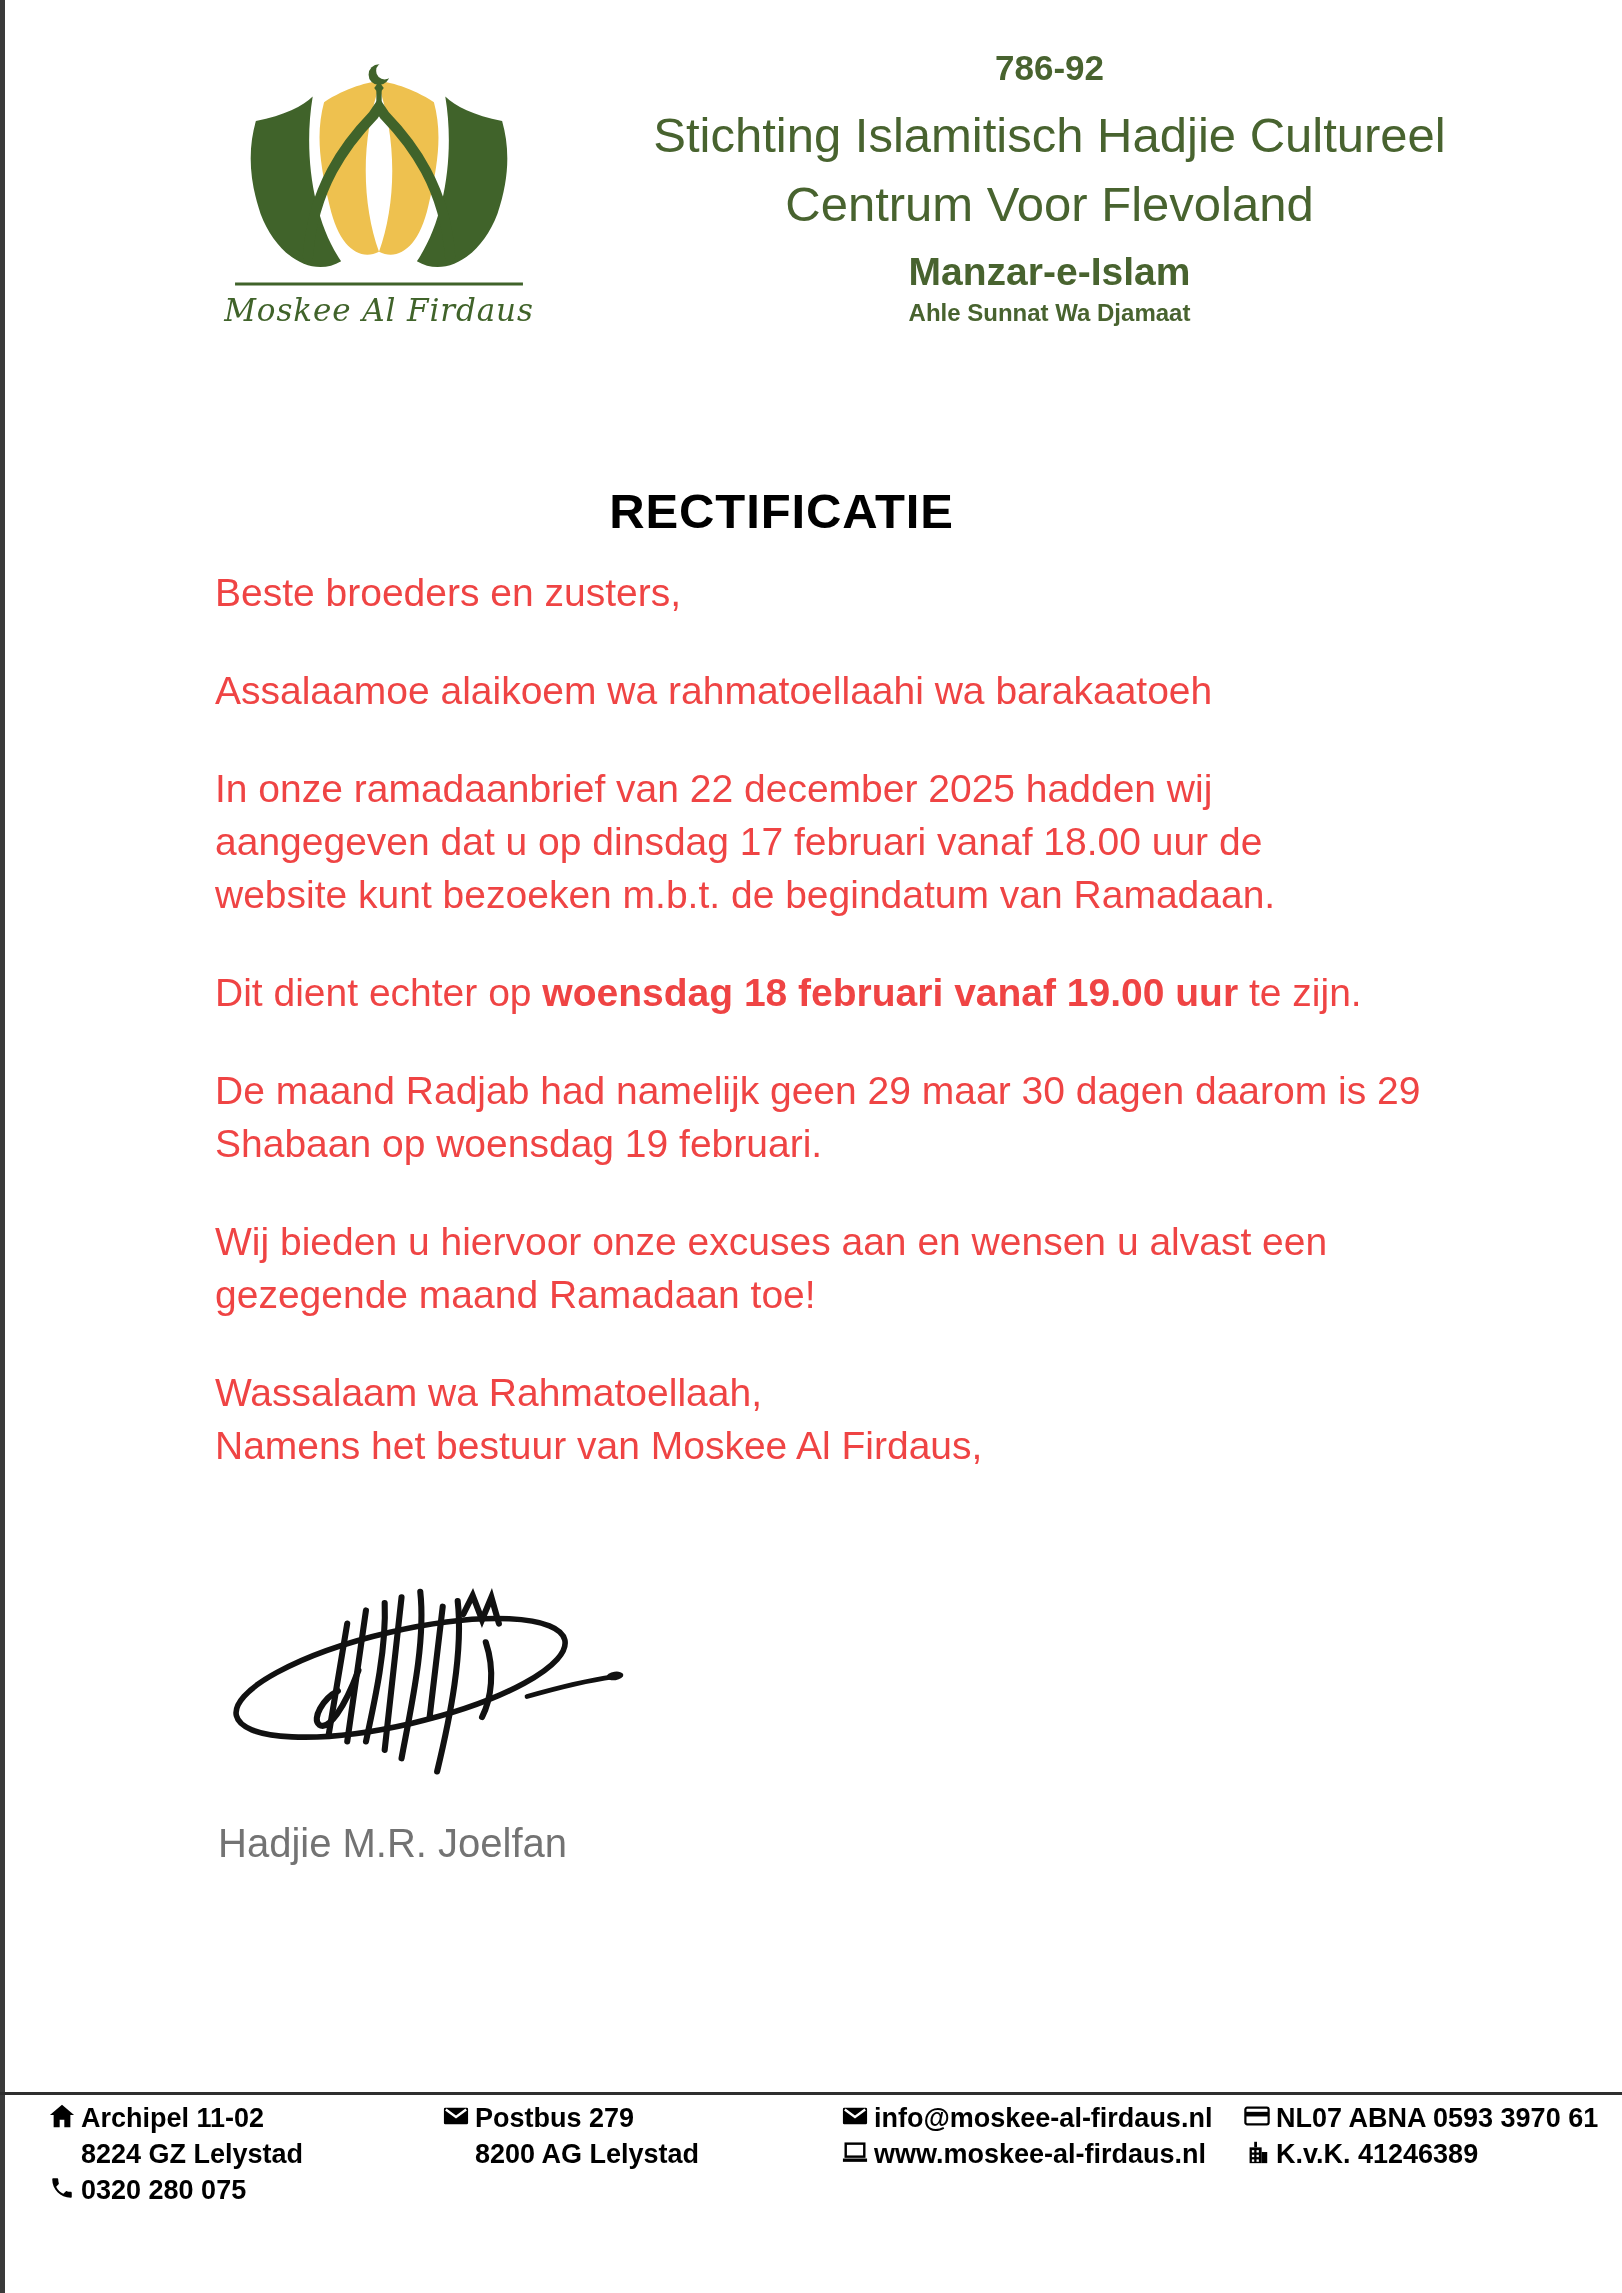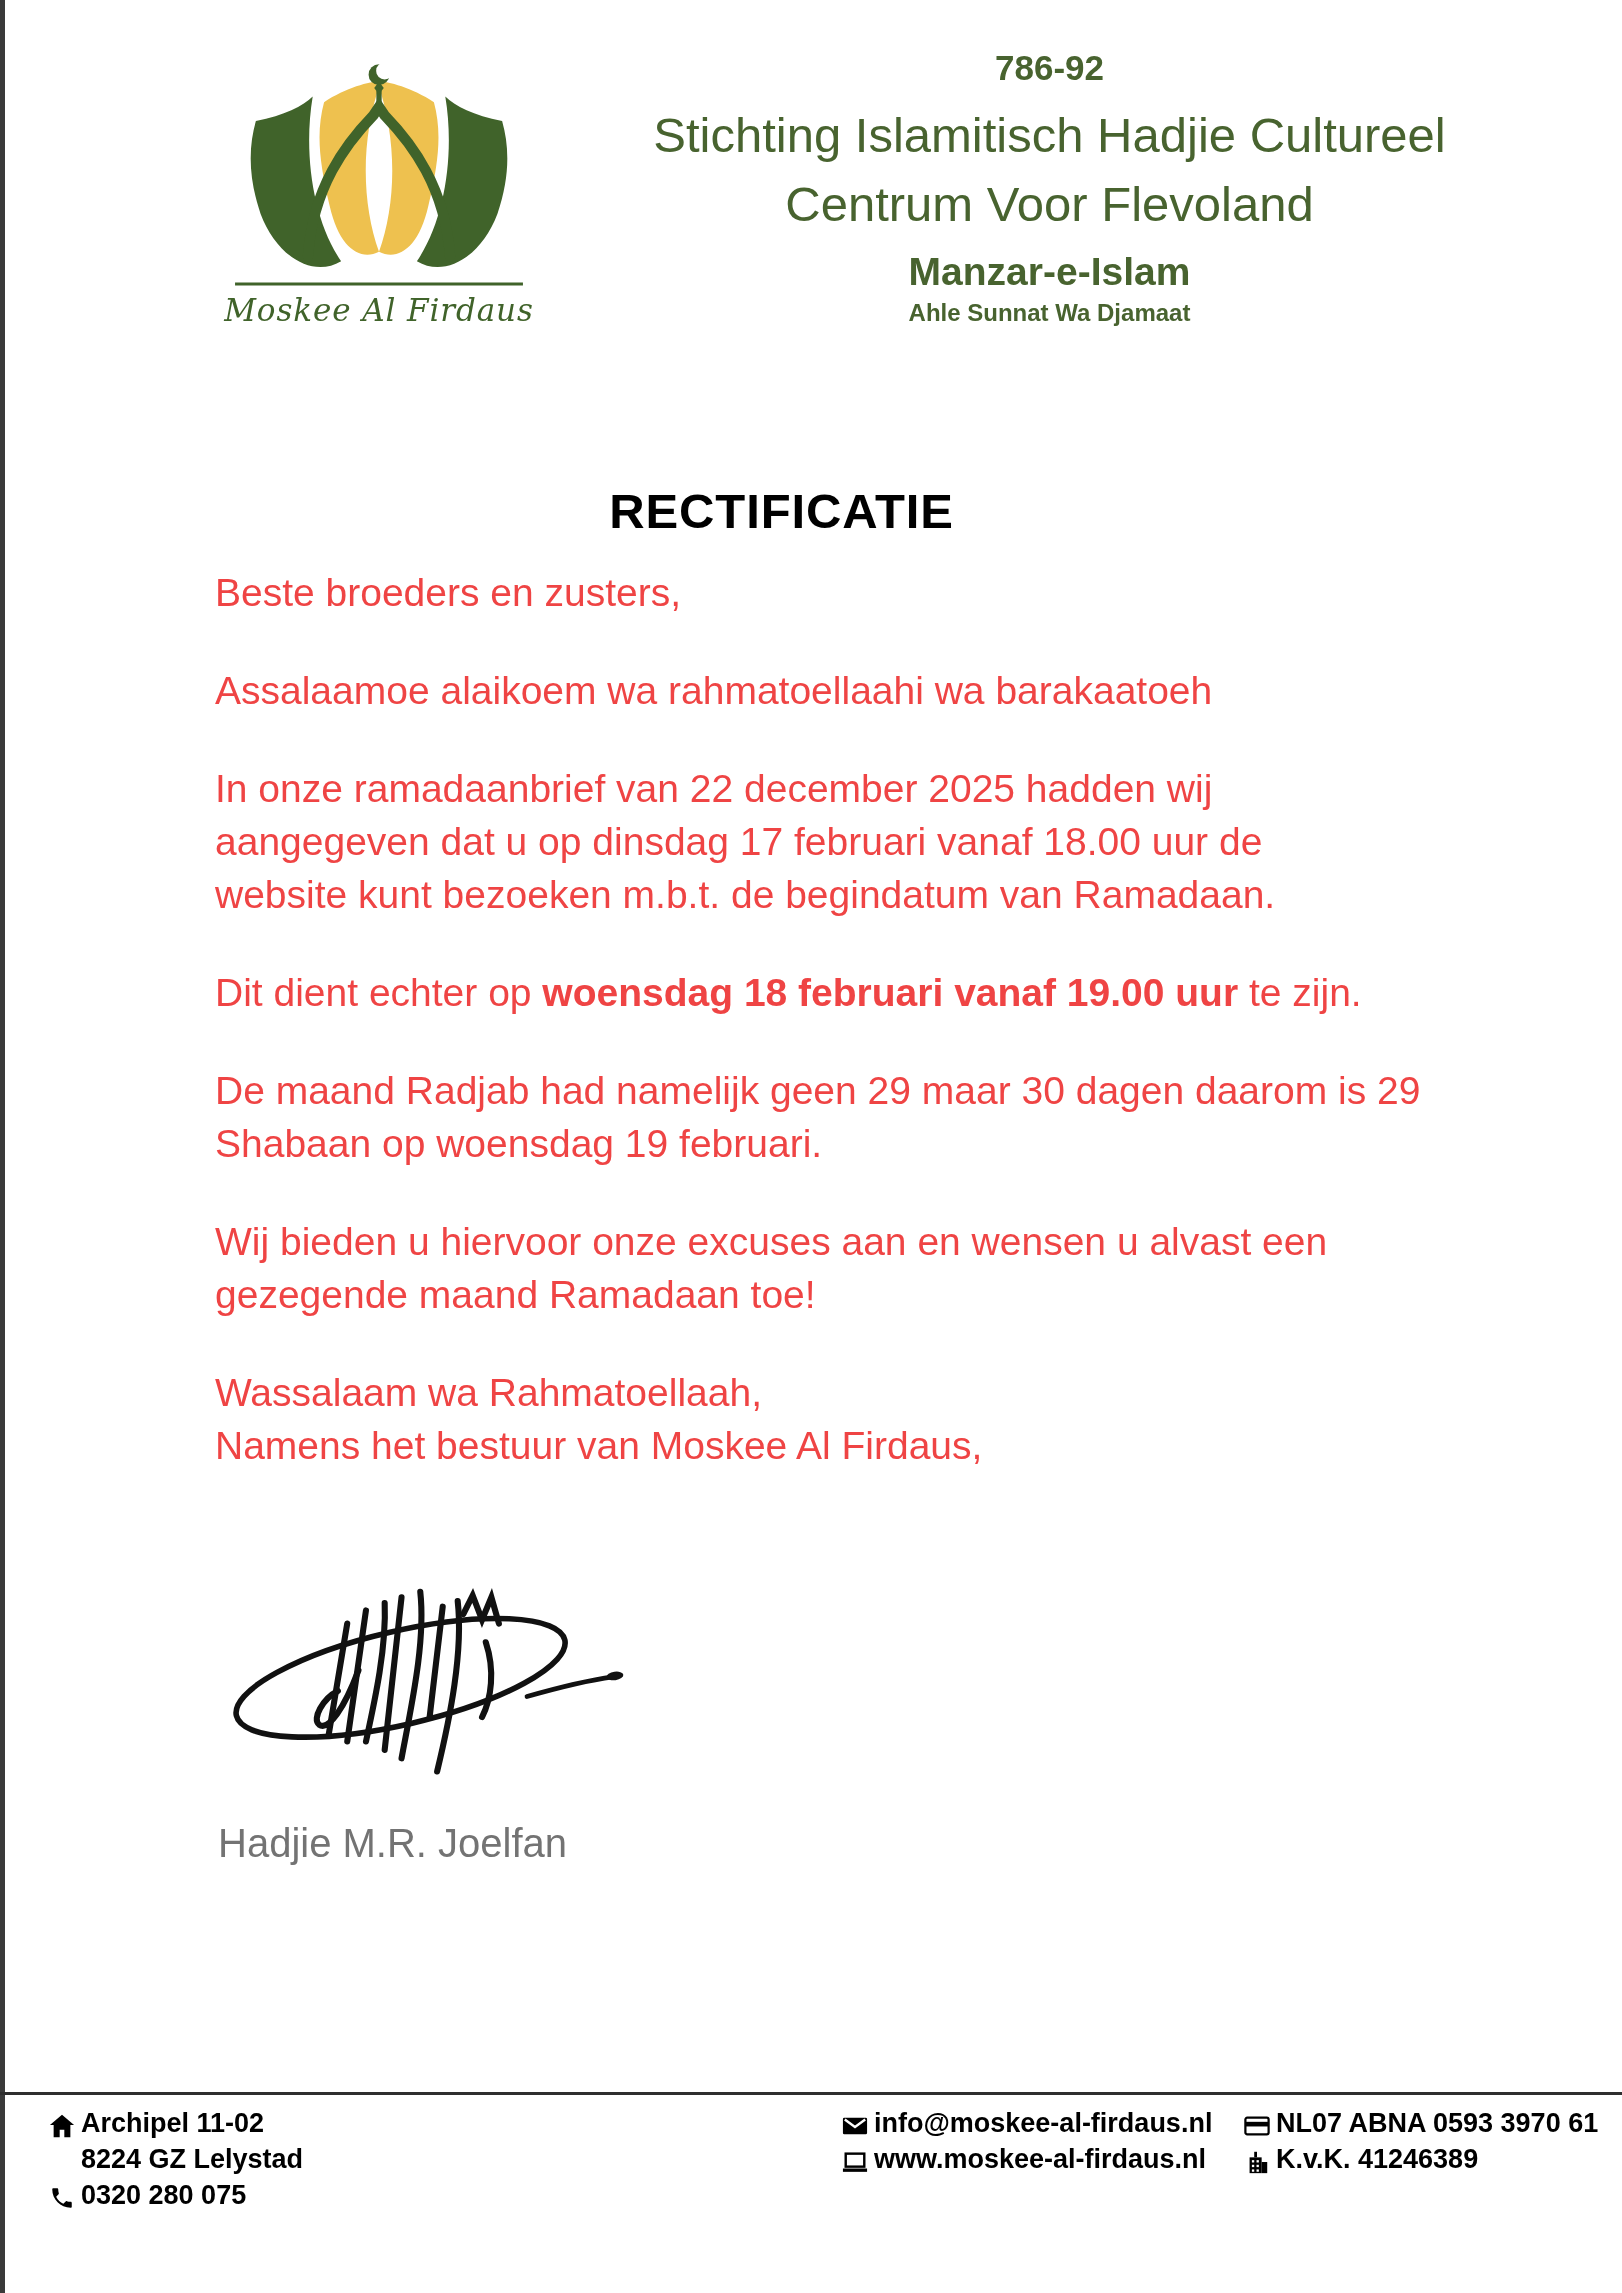--- a/index.html
+++ b/index.html
@@ -52,21 +52,21 @@
   .para b{font-weight:700;}
   
   .signature{position:absolute;left:218px;top:1558px;width:450px;}
   .signature svg{display:block;}
   .sig-name{margin-top:43px;font-size:40px;color:#737373;}
   
   .footer-line{position:absolute;left:0;top:2092px;width:1623px;height:2.8px;background:#2e2e2e;}
   .footer-cols{position:absolute;left:0;top:2103px;width:1623px;height:150px;}
   .fcol{position:absolute;top:0;}
   .fcol0{left:49px;} .fcol1{left:443px;} .fcol2{left:842px;} .fcol3{left:1244px;}
-  .frow{display:flex;align-items:flex-end;height:36px;font-size:27px;font-weight:700;color:#000;white-space:nowrap;}
+  .frow{display:flex;align-items:flex-start;height:36px;font-size:27px;font-weight:700;color:#000;white-space:nowrap;}
   .frow.no-icon{padding-left:32px;}
   .ficon{width:32px;display:inline-flex;align-items:center;}
   .ficon svg{display:block;}
 </style>
 </head>
 <body>
 
 <div class="page">
   <div class="left-border"></div>
 
@@ -175,20 +175,34 @@
           </div>
           <div class="frow">
             <span class="ficon">
               <svg width="26" height="26" viewBox="0 0 24 24">
                 <path fill="#000" d="M6.62 10.79c1.44 2.83 3.76 5.14 6.59 6.59l2.2-2.21c.27-.27.67-.36 1.02-.24 1.12.37 2.33.57 3.57.57.55 0 1 .45 1 1V20c0 .55-.45 1-1 1-9.39 0-17-7.61-17-17 0-.55.45-1 1-1h3.5c.55 0 1 .45 1 1 0 1.25.2 2.45.57 3.57.11.35.03.74-.25 1.02l-2.2 2.2z"></path>
               </svg>
             </span>
             <span>0320 280 075</span>
           </div>
         </div>
+        <div class="fcol fcol1">
+          <div class="frow">
+            <span class="ficon">
+              <svg width="26" height="26" viewBox="0 0 28 28">
+                <rect x="1" y="5" width="26" height="18" rx="1.5" fill="#000"></rect>
+                <path d="M3 7 L14 15 L25 7" stroke="#fff" stroke-width="2.6" fill="none"></path>
+              </svg>
+            </span>
+            <span>Postbus 279</span>
+          </div>
+          <div class="frow no-icon">
+            <span>8200 AG Lelystad</span>
+          </div>
+        </div>
         <div class="fcol fcol2">
           <div class="frow">
             <span class="ficon">
               <svg width="26" height="26" viewBox="0 0 28 28">
                 <rect x="1" y="5" width="26" height="18" rx="1.5" fill="#000"></rect>
                 <path d="M3 7 L14 15 L25 7" stroke="#fff" stroke-width="2.6" fill="none"></path>
               </svg>
             </span>
             <span>info@moskee-al-firdaus.nl</span>
           </div>

